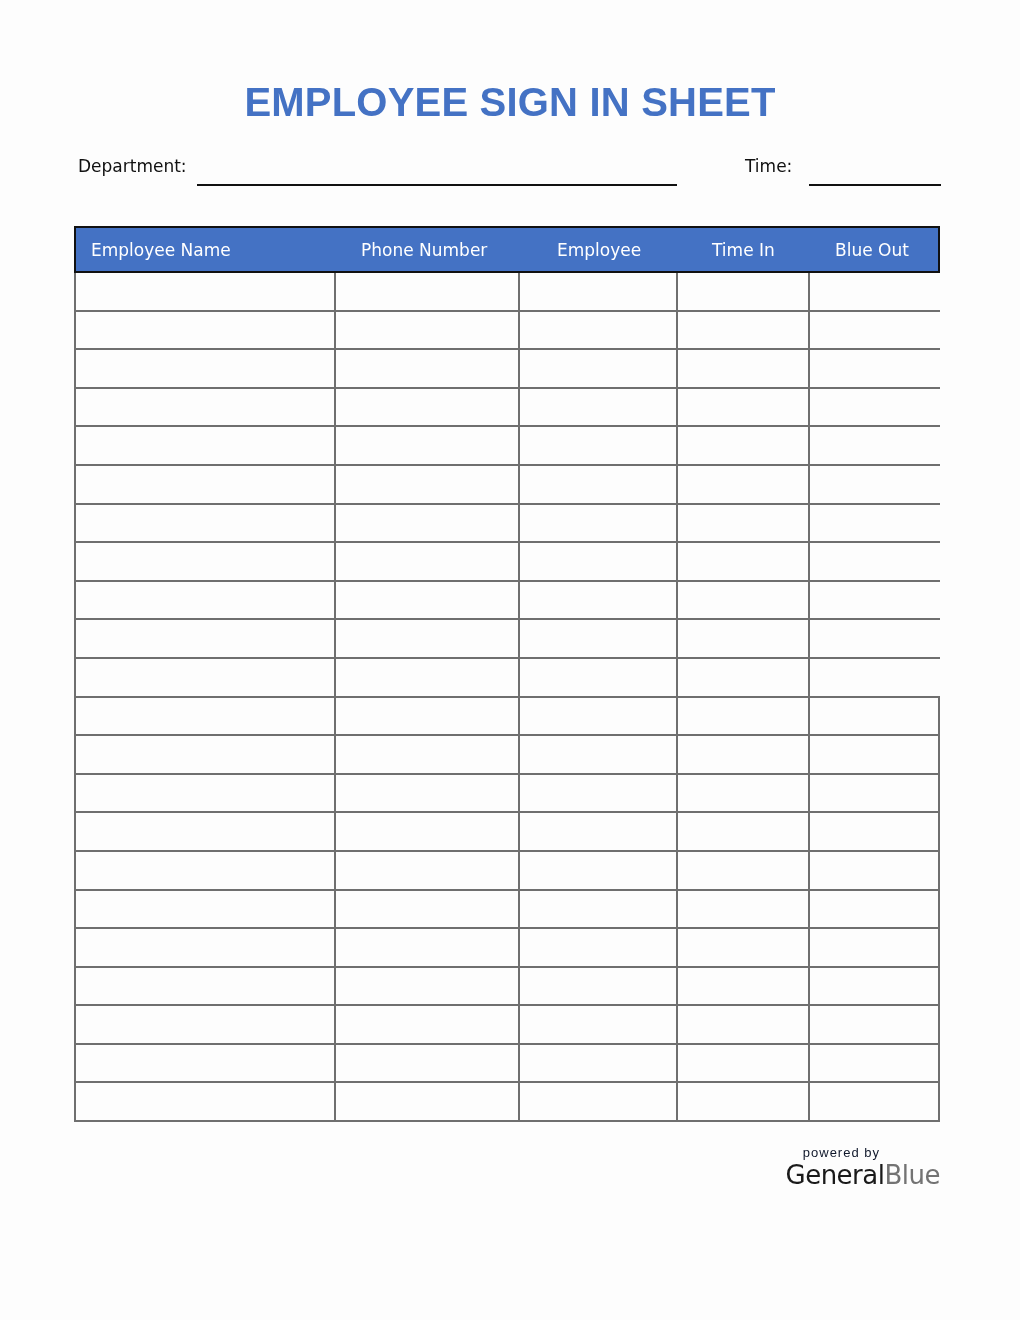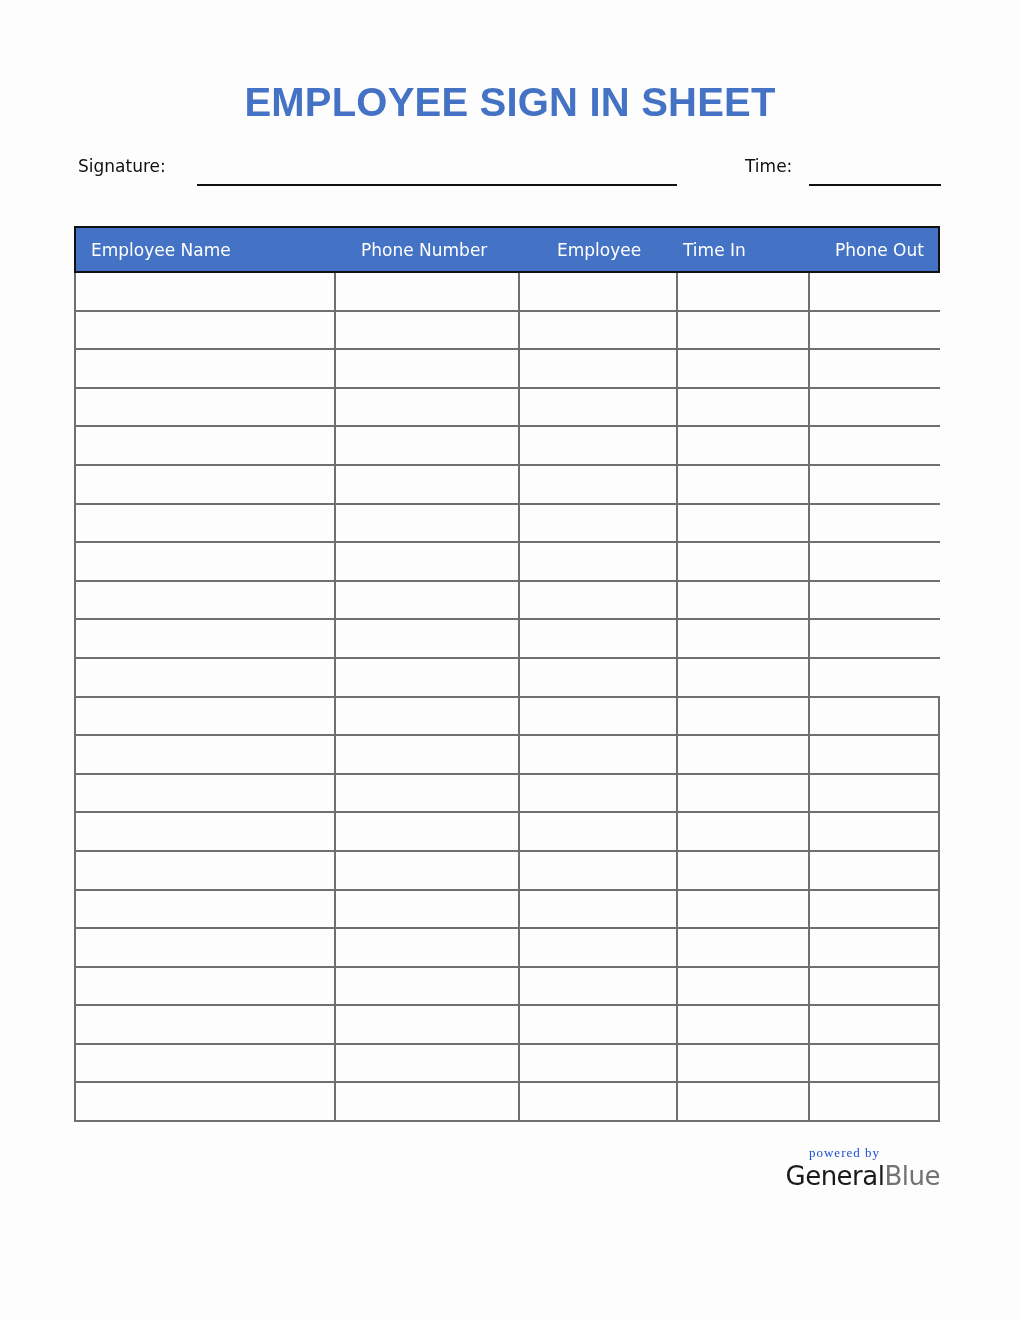--- a/index.html
+++ b/index.html
@@ -66,51 +66,51 @@
     .row .right-edge {
       position: absolute; top: 0; bottom: -2px; right: 0;
       width: 0;
       border-right: 2px solid #6f6f6f;
     }
     .brand {
       position: absolute; right: 80px; top: 1145px;
       text-align: right;
     }
     .powered {
-      font-family: Liberation Serif, serif;
-      font-size: 13px; color: #1d4ed8;
+      font-family: Liberation Sans, sans-serif;
+      font-size: 13px; color: #0f172a;
       letter-spacing: 1px;
       margin-right: 60px;
     }
     .logo {
       font-family: "DejaVu Sans", sans-serif;
       font-size: 26px; margin-top: 0px;
       letter-spacing: -0.5px;
     }
     .logo .g { color: #1a1a1a; }
     .logo .b { color: #737373; }
   </style>
 </head>
 <body>
 
 <div class="title">EMPLOYEE SIGN IN SHEET</div>
 
-<span class="field-label" style="left:78px; top:156px;">Signature:</span>
+<span class="field-label" style="left:78px; top:156px;">Department:</span>
 <div class="field-line" style="left:197px; top:184px; width:480px;"></div>
 
 <span class="field-label" style="left:745px; top:156px;">Time:</span>
 <div class="field-line" style="left:809px; top:184px; width:132px;"></div>
 
 <div class="table">
   <div class="header">
     <span class="hcell" style="left:285px;">Phone Number</span>
     <span class="hcell" style="left:15px;">Employee Name</span>
     <span class="hcell" style="left:481px;">Employee</span>
-    <span class="hcell" style="left:607px;">Time In</span>
-    <span class="hcell" style="left:759px;">Phone Out</span>
+    <span class="hcell" style="left:636px;">Time In</span>
+    <span class="hcell" style="left:759px;">Blue Out</span>
   </div>
   <div class="rows" id="rows">
       <div class="row no-right">
         <div class="cell" style="left: 0px; width: 260px;"></div>
         <div class="cell" style="left: 260px; width: 184px;"></div>
         <div class="cell" style="left: 444px; width: 158px;"></div>
         <div class="cell" style="left: 602px; width: 132px;"></div>
         <div class="cell" style="left: 734px; width: 132px;"></div>
       </div>
       <div class="row no-right">

